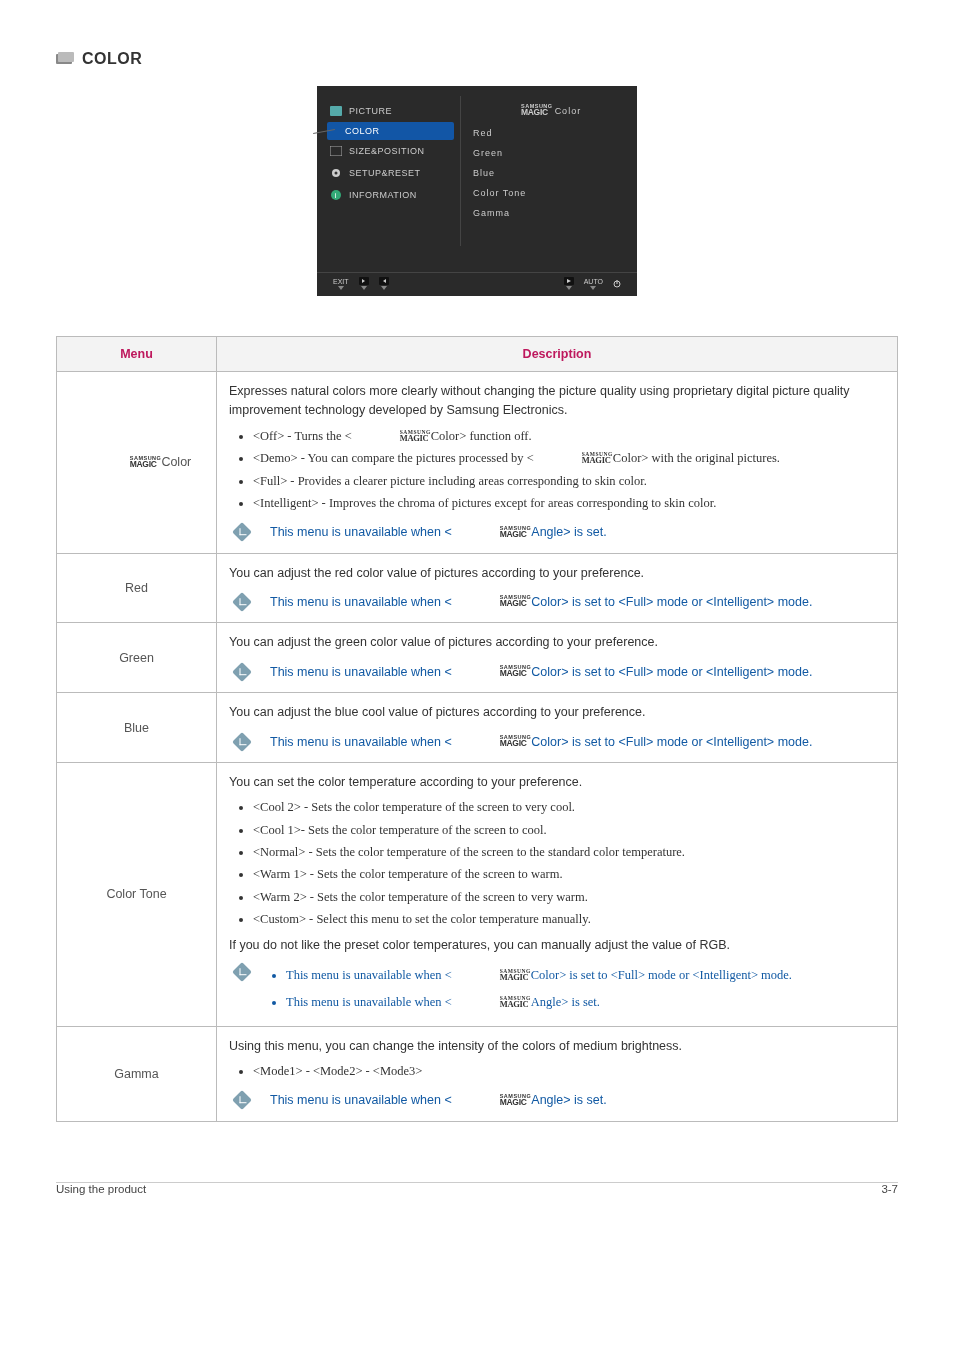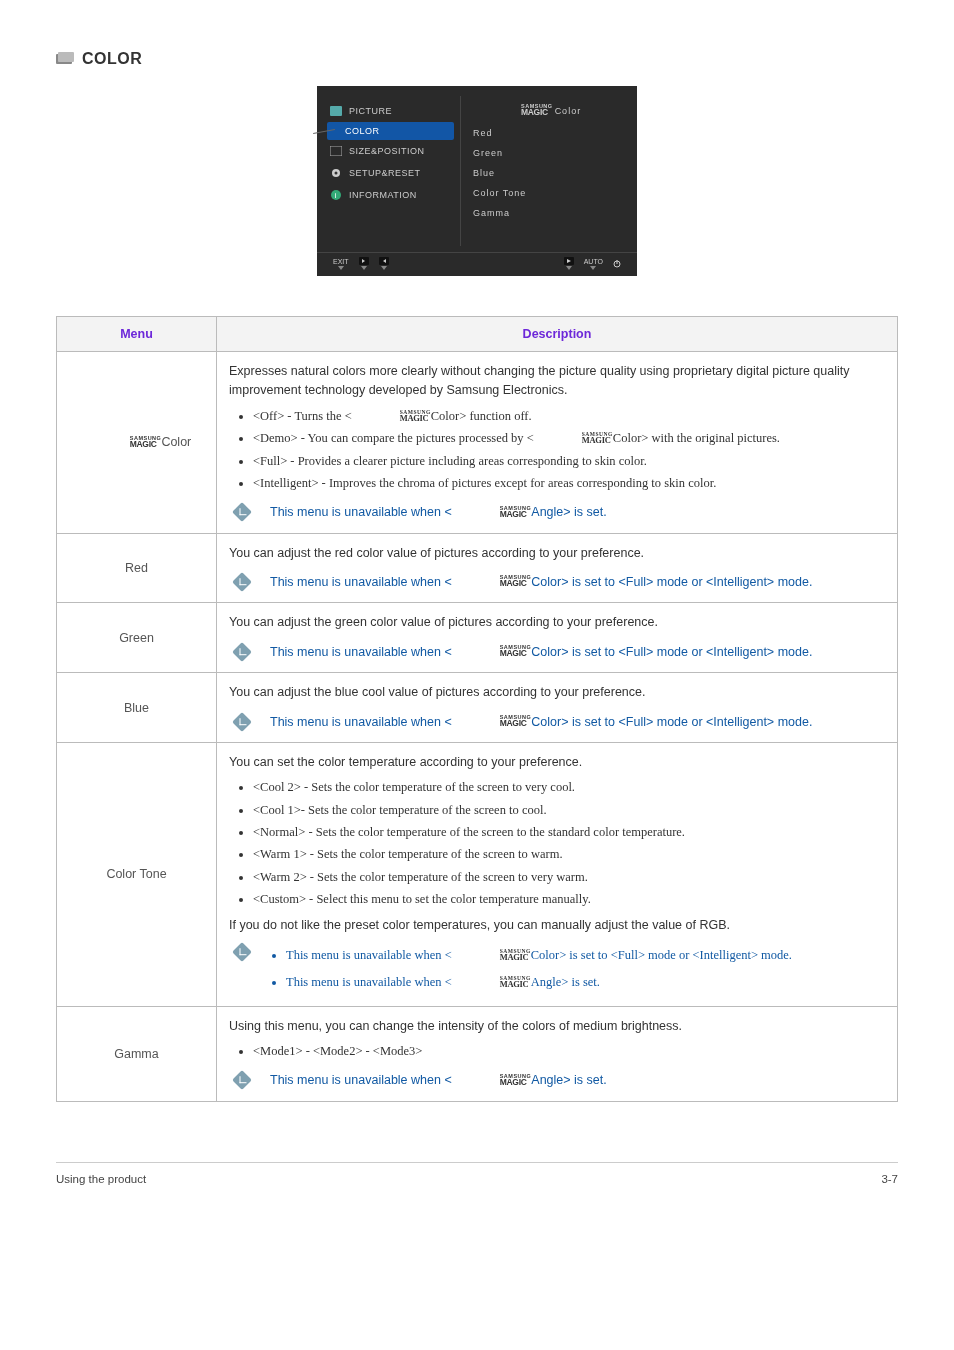--- a/index.html
+++ b/index.html
@@ -35,20 +35,21 @@
     margin: 18px 0 40px 0;
   }
   .osd {
     background: #2a2a2a;
     width: 320px;
     color: #ccc;
     font-size: 10px;
     display: flex;
     flex-direction: column;
     padding: 10px 0 6px 0;
+    gap: 20px;
   }
   .osd-main {
     display: flex;
     min-height: 150px;
   }
   .osd-left {
     width: 45%;
     padding: 4px 6px 4px 10px;
     border-right: 1px solid #444;
   }
@@ -125,21 +126,21 @@
     border-collapse: collapse;
     table-layout: fixed;
   }
   .tbl th, .tbl td {
     border: 1px solid #bbb;
     padding: 10px 12px;
     vertical-align: top;
   }
   .tbl th {
     background: #f3f3f3;
-    color: #6d28d9;
+    color: #be185d;
     font-weight: bold;
     text-align: center;
     font-size: 12.5px;
     padding: 10px 8px;
   }
   .tbl col.menu-col { width: 160px; }
   .tbl td.menu-cell {
     text-align: center;
     vertical-align: middle;
     color: #555;
@@ -203,21 +204,20 @@
   .magic-logo .l2 {
     display: block;
     font-size: 8.5px;
     font-weight: 900;
     letter-spacing: -0.3px;
   }
   .footer {
     display: flex;
     justify-content: space-between;
     margin-top: 60px;
-    padding-top: 10px;
     border-top: 1px solid #ccc;
     font-size: 11.5px;
     color: #444;
     align-items: flex-end;
   }
 </style>
 </head>
 <body>
 
 <div class="section-header">

